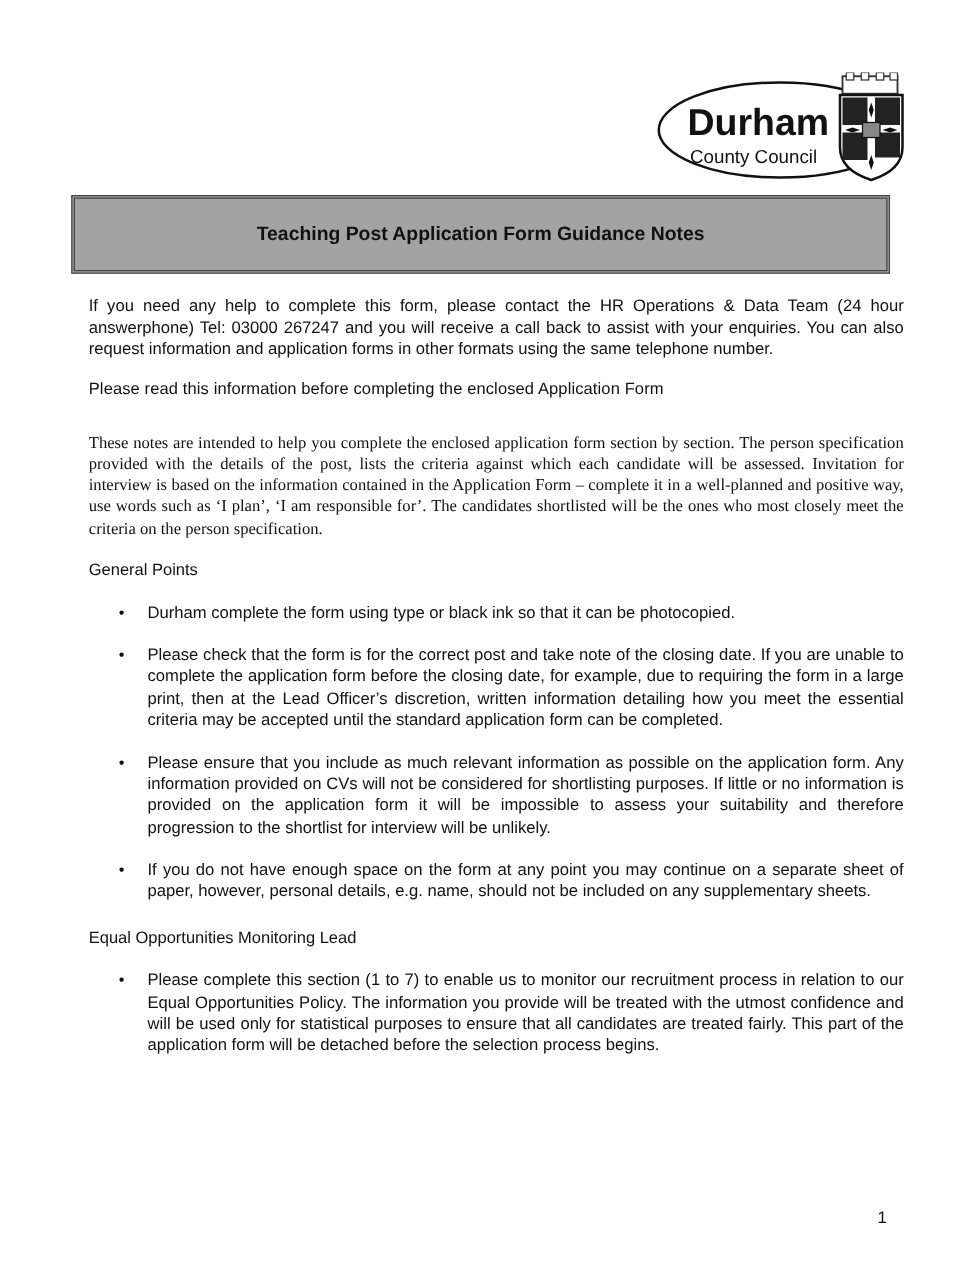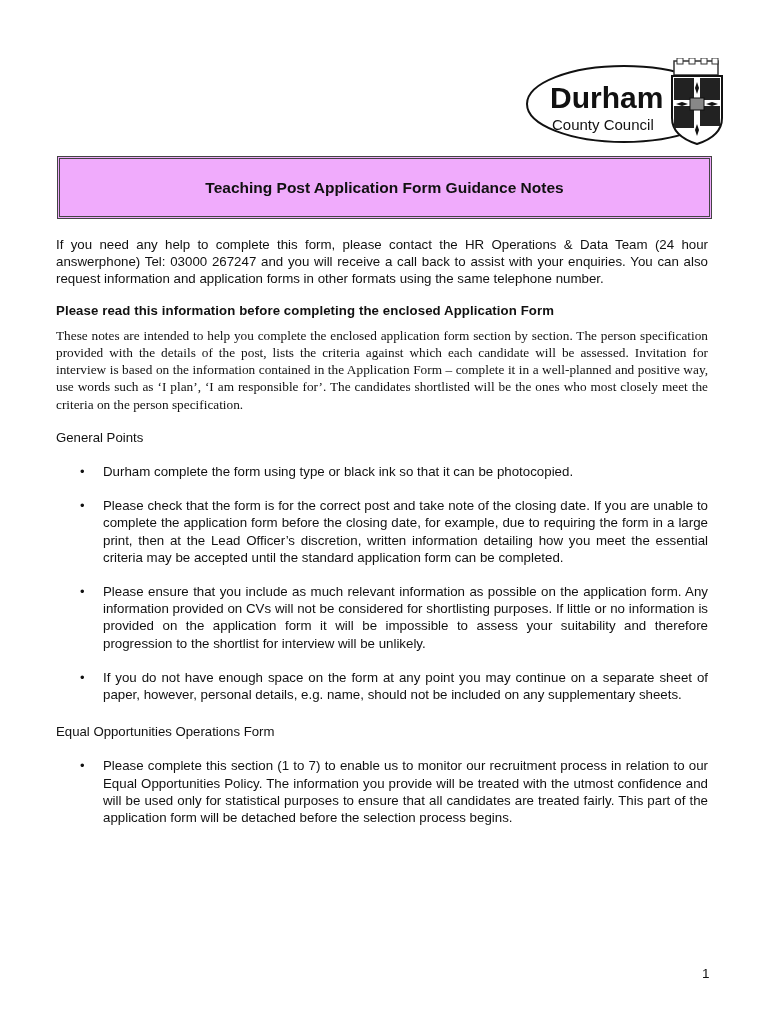--- a/index.html
+++ b/index.html
@@ -1,27 +1,27 @@
 <!DOCTYPE html>
 <html><head>
   <meta charset="utf-8">
   <style>
     html, body { margin:0; padding:0; }
     body { width:770px; height:1024px; background:#ffffff; position:relative; overflow:hidden;
       font-family:"Liberation Sans", sans-serif; color:#111; }
     .logo { position:absolute; left:524px; top:58px; width:222px; height:88px; }
     .logo svg { display:block; }
     .title-box { position:absolute; left:57px; top:156px; width:649px; height:57px;
-      border:3px double #444; background:#f0abfc; box-sizing:content-box;
+      border:3px double #444; background:#a3a3a3; box-sizing:content-box;
       display:flex; align-items:center; justify-content:center; }
     .title-box h1 { margin:0; font-size:15.5px; font-weight:bold; color:#111; letter-spacing:0px; }
-    .content { position:absolute; left:56px; top:236px; width:652px; font-size:13.3px; line-height:17.2px; }
+    .content { position:absolute; left:71px; top:236px; width:652px; font-size:13.3px; line-height:17.2px; }
     p { margin:0; text-align:justify; }
     .intro { margin-bottom:14px; }
-    .h-read { font-weight:bold; font-size:13.2px; margin-bottom:8px; letter-spacing:0.1px; }
+    .h-read { font-weight:normal; font-size:13.2px; margin-bottom:26px; letter-spacing:0.1px; }
     .notes { margin-bottom:16px;font-family:Liberation Serif, serif; }
     .section-h { font-weight:normal; font-size:13.2px; margin-bottom:17px; }
     ul { list-style:none; margin:0; padding:0; }
     li { position:relative; padding-left:47px; margin-bottom:17px; text-align:justify; }
     li .bullet { position:absolute; left:24px; top:0; font-size:13px; }
     .sec2 { margin-top:20px; }
     .page-num { position:absolute; left:702px; top:966px; font-size:13.5px; }
   </style>
 </head>
 <body>
@@ -64,20 +64,20 @@
     <p class="section-h">General Points</p>
     <ul>
       <li><span class="bullet">•</span><span>Durham complete the form using type or black ink so that it can be photocopied.</span></li>
       <li><span class="bullet">•</span><span>Please check that the form is for the correct post and take note of the closing date. If you are unable to complete the application form before the closing date, for example, due to requiring the form in a large print, then at the Lead Officer’s discretion, written information detailing how you meet the essential criteria may be accepted until the standard application form can be completed.</span></li>
       <li><span class="bullet">•</span><span>Please ensure that you include as much relevant information as possible on the application form.  Any information provided on CVs will not be considered for shortlisting purposes.  If little or no information is provided on the application form it will be impossible to assess your suitability and therefore progression to the shortlist for interview will be unlikely.</span></li>
       <li><span class="bullet">•</span><span>If you do not have enough space on the form at any point you may continue on a separate sheet of paper, however, personal details, e.g. name, should not be included on any supplementary sheets.</span></li>
     </ul>
   </div>
 
   <div class="sec2">
-    <p class="section-h">Equal Opportunities Operations Form</p>
+    <p class="section-h">Equal Opportunities Monitoring Lead</p>
     <ul>
       <li><span class="bullet">•</span><span>Please complete this section (1 to 7) to enable us to monitor our recruitment process in relation to our Equal Opportunities Policy.  The information you provide will be treated with the utmost confidence and will be used only for statistical purposes to ensure that all candidates are treated fairly.  This part of the application form will be detached before the selection process begins.</span></li>
     </ul>
   </div>
 </div>
 
 <div class="page-num">1</div>
 
 </body></html>

